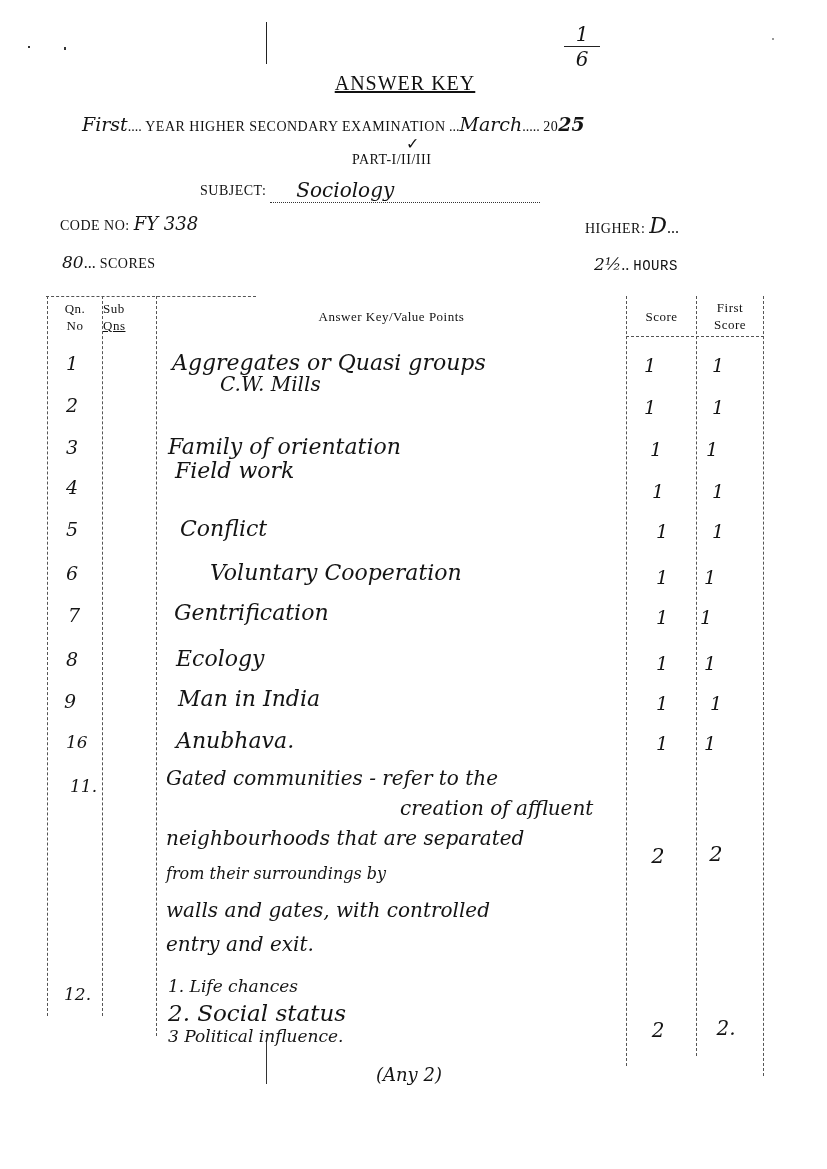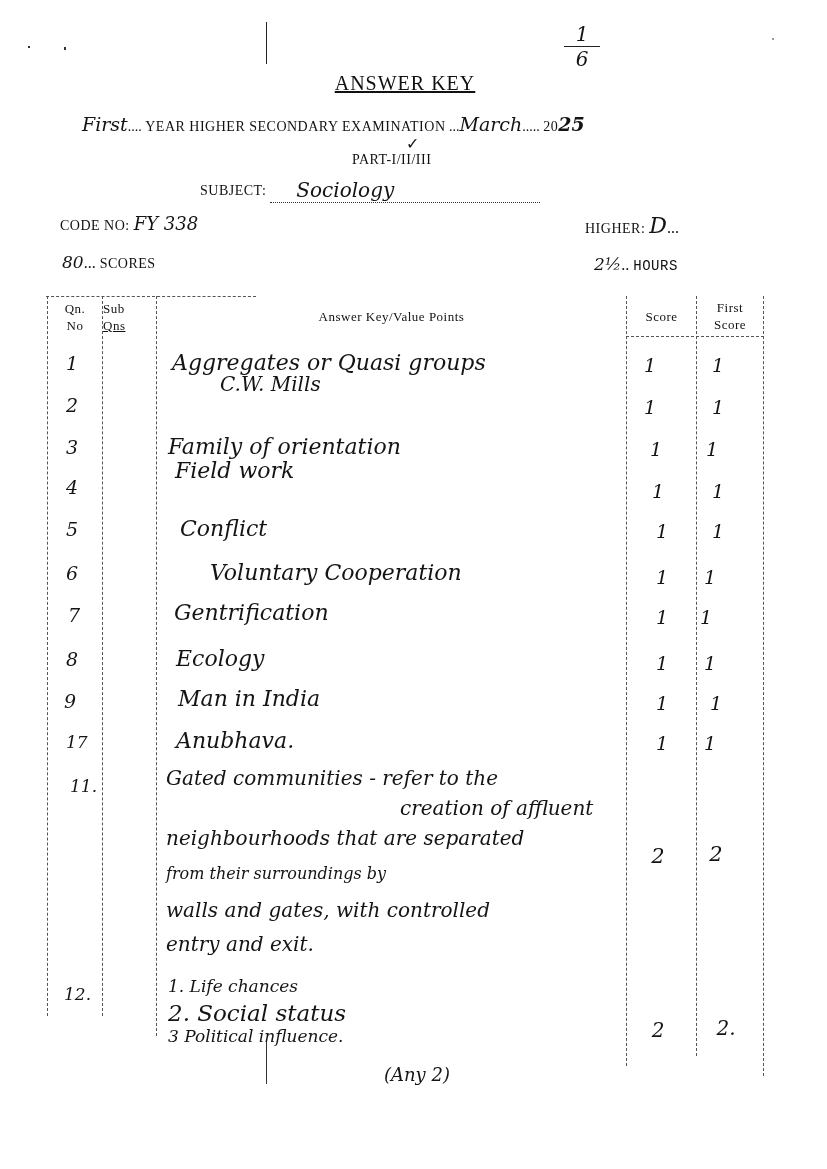--- a/index.html
+++ b/index.html
@@ -138,21 +138,21 @@
   <div class="abs hand mark" style="left:652px;top:652px;">1</div>
   <div class="abs hand mark" style="left:700px;top:652px;">1</div>
 </div>
 <div>
   <div class="abs hand qno" style="left:64px;top:690px;">9</div>
   <div class="abs hand row-text" style="left:178px;top:686px;">Man in India</div>
   <div class="abs hand mark" style="left:652px;top:692px;">1</div>
   <div class="abs hand mark" style="left:706px;top:692px;">1</div>
 </div>
 <div>
-  <div class="abs hand qno" style="left:66px;top:732px;font-size:17px;">17</div>
+  <div class="abs hand qno" style="left:66px;top:732px;font-size:17px;">16</div>
   <div class="abs hand row-text" style="left:176px;top:728px;">Anubhava.</div>
   <div class="abs hand mark" style="left:652px;top:732px;">1</div>
   <div class="abs hand mark" style="left:700px;top:732px;">1</div>
 </div>
 
 <div>
   <div class="abs hand qno" style="left:70px;top:776px;font-size:17px;">11.</div>
   <div class="abs hand row-text" style="left:166px;top:766px;font-size:20px;">Gated communities - refer to the</div>
   <div class="abs hand row-text" style="left:400px;top:796px;font-size:20px;">creation of affluent</div>
   <div class="abs hand row-text" style="left:166px;top:826px;font-size:20px;">neighbourhoods that are separated</div>
@@ -161,16 +161,16 @@
   <div class="abs hand row-text" style="left:166px;top:932px;font-size:20px;">entry and exit.</div>
   <div class="abs hand mark" style="left:648px;top:844px;font-size:21px;">2</div>
   <div class="abs hand mark" style="left:706px;top:842px;font-size:21px;">2</div>
 </div>
 
 <div>
   <div class="abs hand qno" style="left:64px;top:984px;font-size:17px;">12.</div>
   <div class="abs hand" style="left:168px;top:976px;font-size:17px;text-align:right;">1. Life chances</div>
   <div class="abs hand" style="left:168px;top:1000px;font-size:23px;">2. Social status</div>
   <div class="abs hand" style="left:168px;top:1026px;font-size:17px;">3 Political influence.</div>
-  <div class="abs hand" style="left:384px;top:1064px;font-size:18px;">(Any 2)</div>
+  <div class="abs hand" style="left:376px;top:1064px;font-size:18px;">(Any 2)</div>
   <div class="abs hand mark" style="left:648px;top:1018px;font-size:20px;">2</div>
   <div class="abs hand mark" style="left:716px;top:1016px;font-size:20px;">2.</div>
 </div>
 
 </body></html>

